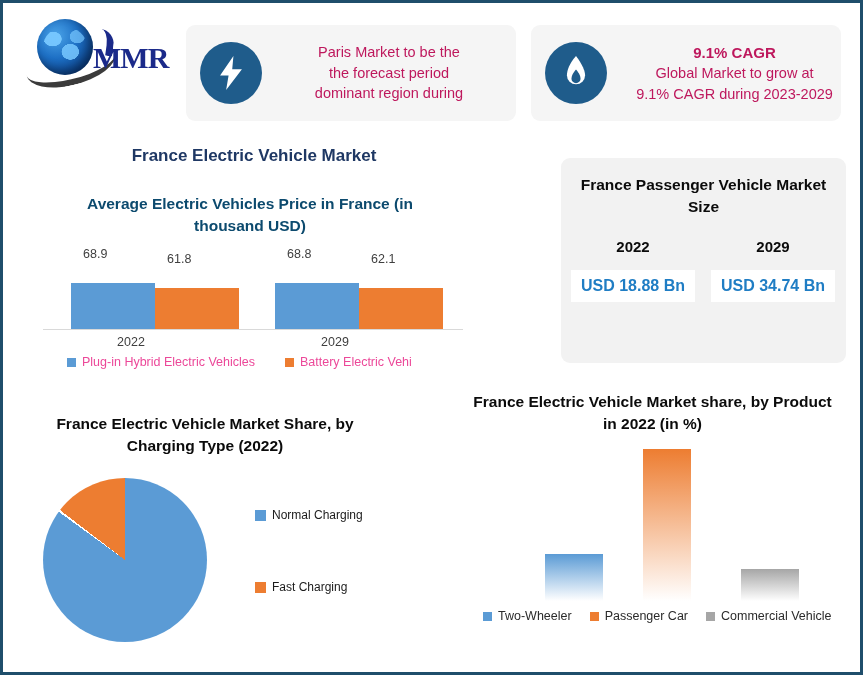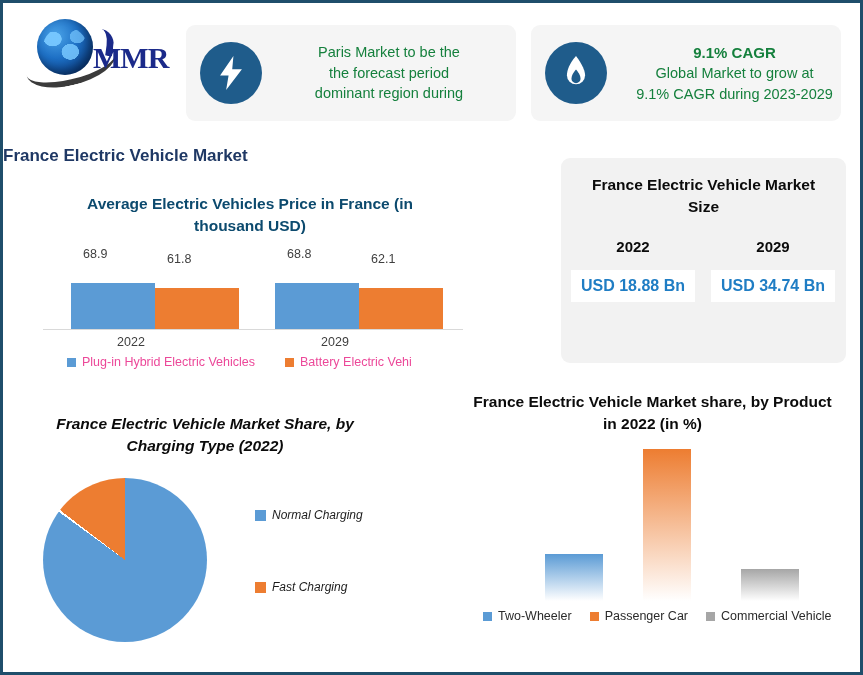--- a/index.html
+++ b/index.html
@@ -26,25 +26,25 @@
     border-right:7px solid #1b2a8a;border-radius:0 60% 0 0;transform:rotate(8deg);}
   #logo .mmr{position:absolute;left:68px;top:28px;font-family:"Liberation Serif",serif;
     font-weight:bold;font-size:30px;color:#1b2a8a;letter-spacing:-1px;}
 
   
   .hcard{background:#f5f5f5;border-radius:9px;display:flex;align-items:center;}
   #card-dominant{left:183px;top:22px;width:330px;height:96px;}
   #card-cagr{left:528px;top:22px;width:310px;height:96px;gap:21px;}
   .hicon{width:62px;height:62px;border-radius:50%;background:#1f5c8b;flex:0 0 62px;
     margin-left:14px;display:flex;align-items:center;justify-content:center;}
-  .htext{flex:1;text-align:center;padding:0 8px;color:#15803d;font-size:14.5px;line-height:1.42;}
+  .htext{flex:1;text-align:center;padding:0 8px;color:#be185d;font-size:14.5px;line-height:1.42;}
   .htext .big{font-weight:bold;font-size:15px;}
 
   
-  #main-title{left:0;top:143px;width:470px;color:#1f3864;
+  #main-title{left:16px;top:143px;width:470px;text-align:center;color:#1f3864;
     font-size:17px;font-weight:bold;}
 
   
   #barchart{left:22px;top:190px;width:450px;height:185px;}
   #bar-title{position:absolute;left:30px;top:0;width:390px;text-align:center;
     font-size:15.5px;font-weight:bold;color:#0c4a6e;line-height:1.45;}
   #bar-plot{position:absolute;left:18px;top:76px;width:420px;height:60px;}
   #bar-axis{position:absolute;left:18px;top:136px;width:420px;height:1px;background:#d9d9d9;}
   .bargroup{position:absolute;bottom:0;height:60px;}
   .bar{position:absolute;bottom:0;}
@@ -59,21 +59,21 @@
   
   #size-panel{left:558px;top:155px;width:285px;height:205px;background:#f2f2f2;border-radius:9px;}
   #size-title{position:absolute;left:14px;top:16px;width:257px;text-align:center;
     font-size:15.5px;font-weight:bold;color:#0b0b0b;line-height:1.42;}
   .yrlabel{position:absolute;top:80px;width:120px;text-align:center;font-size:15px;font-weight:bold;color:#0b0b0b;}
   .valbox{position:absolute;top:112px;width:124px;height:32px;background:#ffffff;
     display:flex;align-items:center;justify-content:center;color:#1f7dc4;
     font-size:16px;font-weight:bold;white-space:nowrap;}
 
   
-  #pie-block{left:22px;top:410px;width:420px;height:250px;font-style:italic;}
+  #pie-block{left:22px;top:410px;width:420px;height:250px;}
   #pie-title{position:absolute;left:20px;top:0;width:320px;text-align:center;
     font-size:15.5px;font-weight:bold;color:#0b0b0b;line-height:1.45;}
   #pie{position:absolute;left:18px;top:65px;width:164px;height:164px;border-radius:50%;}
   #pie-legend{position:absolute;left:230px;top:95px;font-size:12px;color:#1b1b1b;}
   #pie-legend .lgi{margin-bottom:58px;}
   #pie-legend .sw{width:11px;height:11px;flex:0 0 11px;}
 
   
   #prod-block{left:440px;top:388px;width:415px;height:260px;}
   #prod-title{position:absolute;left:22px;top:0;width:375px;text-align:center;
@@ -151,21 +151,21 @@
         <span>Plug-in Hybrid Electric Vehicles</span>
       </div>
       <div class="lgi">
         <span class="sw" style="background:#ed7d31;"></span>
         <span>Battery Electric Vehi</span>
       </div>
     </div>
   </div>
 
   <div id="size-panel" class="abs">
-    <div id="size-title">France Electric Vehicle Market Size</div>
+    <div id="size-title">France Passenger Vehicle Market Size</div>
     <div class="yrlabel" style="left:12px;">2022</div>
     <div class="yrlabel" style="left:152px;">2029</div>
     <div class="valbox" style="left:10px;">USD 18.88 Bn</div>
     <div class="valbox" style="left:150px;">USD 34.74 Bn</div>
   </div>
 
   <div id="pie-block" class="abs">
     <div id="pie-title">France Electric Vehicle Market Share, by Charging Type (2022)</div>
     <div id="pie" style="background:conic-gradient(from 0deg, #5b9bd5 0deg 306deg, #ffffff 306deg 307.5deg, #ed7d31 307.5deg 360deg);"></div>
     <div id="pie-legend">

